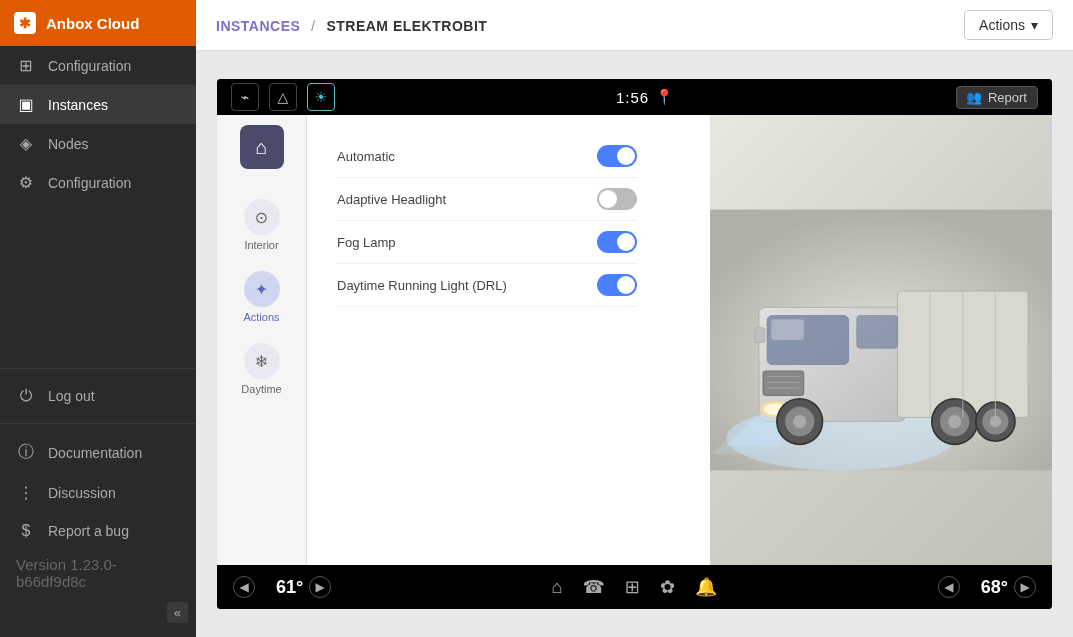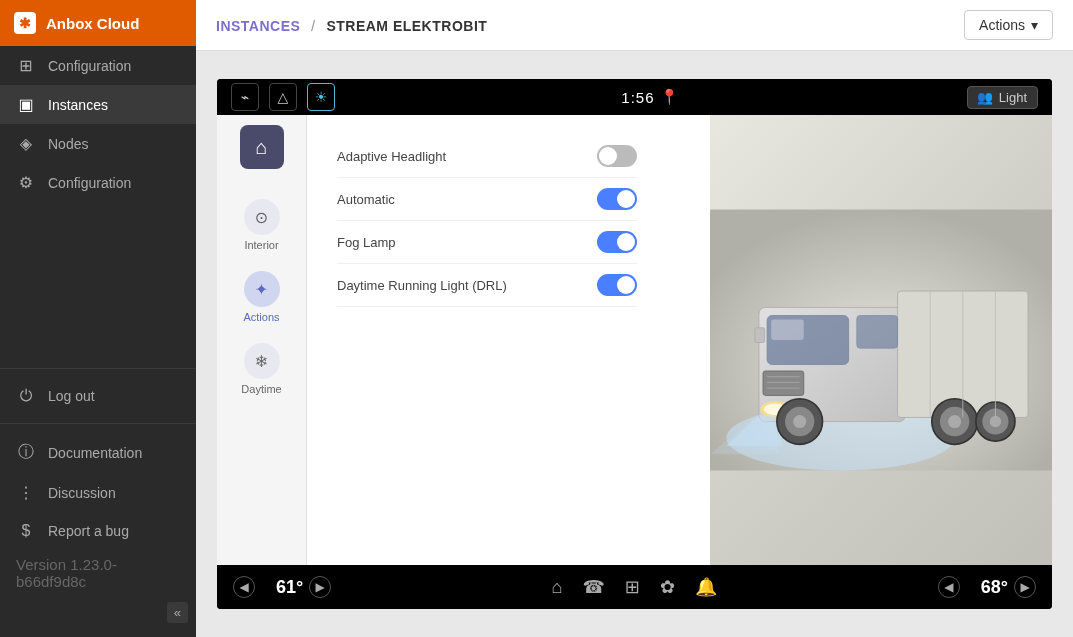--- a/index.html
+++ b/index.html
@@ -414,21 +414,21 @@
           <div class="topbar-icon">⌁</div>
           <div class="topbar-icon">△</div>
           <div class="topbar-icon active-icon">☀</div>
         </div>
         <div class="topbar-center">
           <span>1:56</span>
           <span>📍</span>
         </div>
         <div class="driver-badge">
           <span>👥</span>
-          <span>Light</span>
+          <span>Report</span>
         </div>
       </div>
 
       <div id="device-content">
 
         <div id="app-sidebar">
           <div class="home-btn">⌂</div>
           <div class="app-nav-item">
             <div class="app-nav-icon">⊙</div>
             <span>Interior</span>
@@ -439,26 +439,26 @@
           </div>
           <div class="app-nav-item">
             <div class="app-nav-icon">❄</div>
             <span>Daytime</span>
           </div>
         </div>
 
         <div id="app-main">
 
           <div class="setting-row">
+            <span class="setting-label">Automatic</span>
+            <div class="toggle on"></div>
+          </div>
+          <div class="setting-row">
             <span class="setting-label">Adaptive Headlight</span>
             <div class="toggle off"></div>
-          </div>
-          <div class="setting-row">
-            <span class="setting-label">Automatic</span>
-            <div class="toggle on"></div>
           </div>
           <div class="setting-row">
             <span class="setting-label">Fog Lamp</span>
             <div class="toggle on"></div>
           </div>
           <div class="setting-row">
             <span class="setting-label">Daytime Running Light (DRL)</span>
             <div class="toggle on"></div>
           </div>
         </div>

